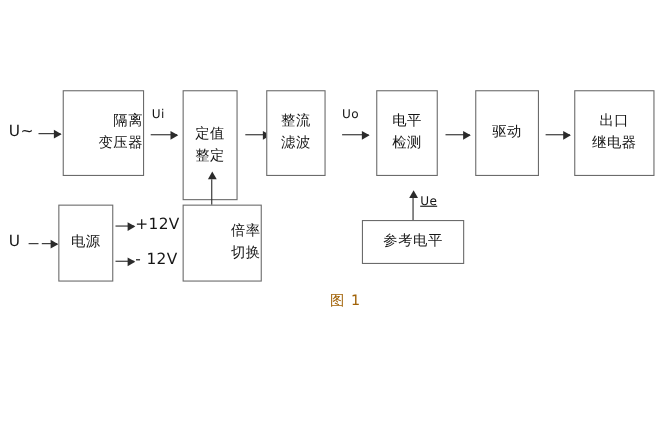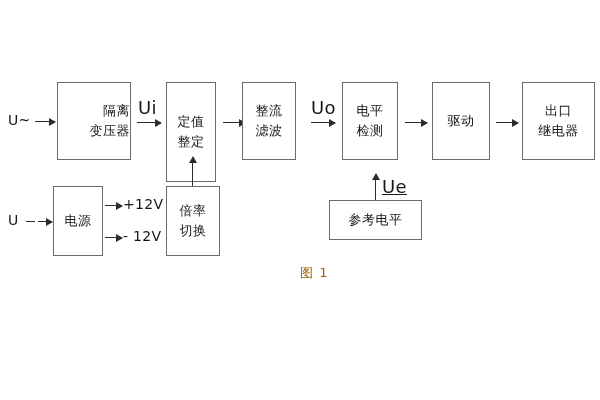--- a/index.html
+++ b/index.html
@@ -29,21 +29,21 @@
     font-size: 13px;
     color: #161616;
     letter-spacing: 0.5px;
   }
   .block .ln {
     display: block;
     white-space: nowrap;
   }
   .sig {
     position: absolute;
-    font-size: 18px;
+    font-size: 11px;
     color: #161616;
     white-space: nowrap;
     letter-spacing: 0.3px;
   }
   .sig-big {
     position: absolute;
     font-size: 14px;
     color: #161616;
     white-space: nowrap;
     letter-spacing: 0.3px;
@@ -152,21 +152,21 @@
   <div class="block" style="left:53px; top:186px; width:50px; height:70px;">
     <span class="ln">电源</span>
   </div>
 
   <div class="arrow-h" style="left:105px; top:205px; width:17px;"></div>
   <div class="sig-big" style="left:123px; top:196px;">+12V</div>
 
   <div class="arrow-h" style="left:105px; top:237px; width:17px;"></div>
   <div class="sig-big" style="left:123px; top:228px;">- 12V</div>
 
-  <div class="block" style="left:166px; top:186px; width:54px; height:70px;">
+  <div class="block" style="left:166px; top:186px; width:72px; height:70px;align-items:flex-end;">
     <span class="ln">倍率</span>
     <span class="ln">切换</span>
   </div>
 
   <div class="arrow-v" style="left:192px; top:163px; height:23px;"></div>
 
   <div class="block" style="left:329px; top:200px; width:93px; height:40px;">
     <span class="ln">参考电平</span>
   </div>
 

